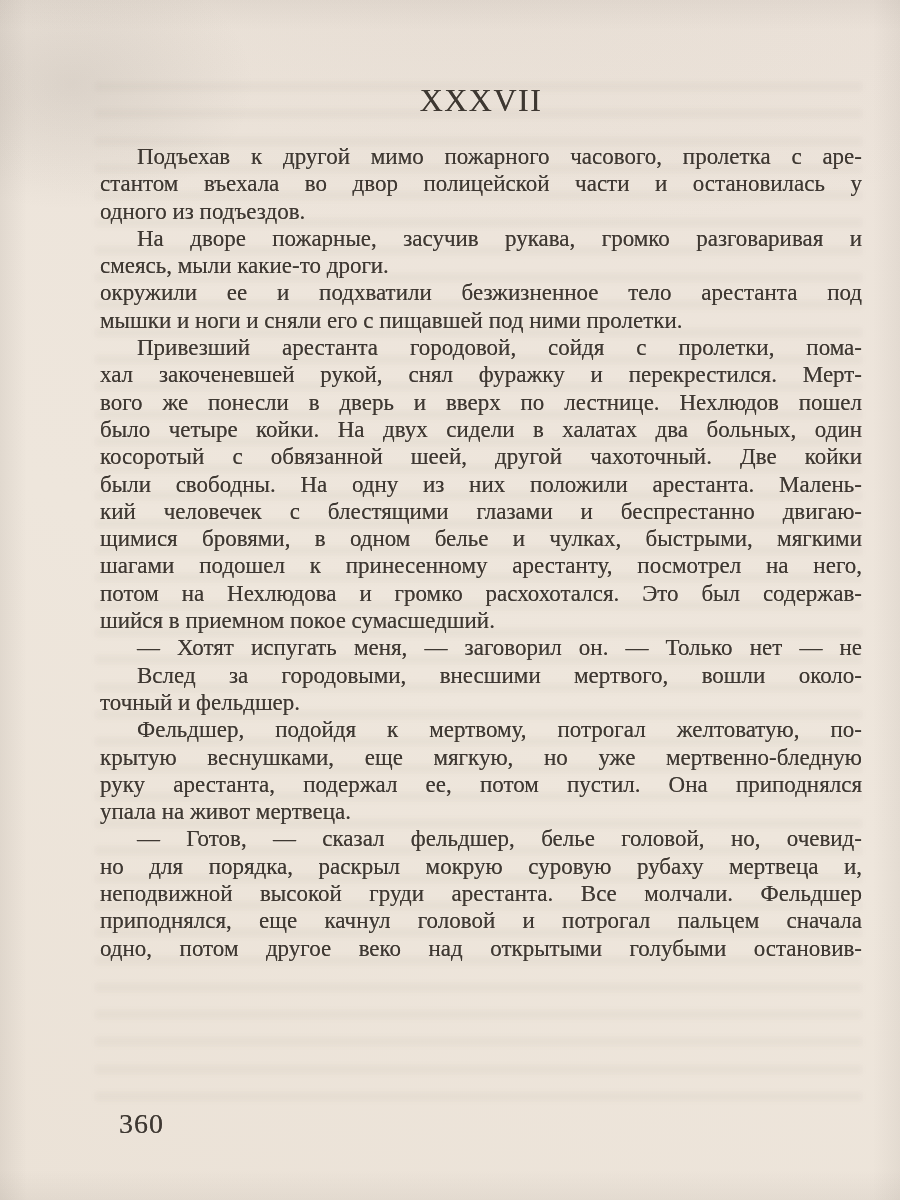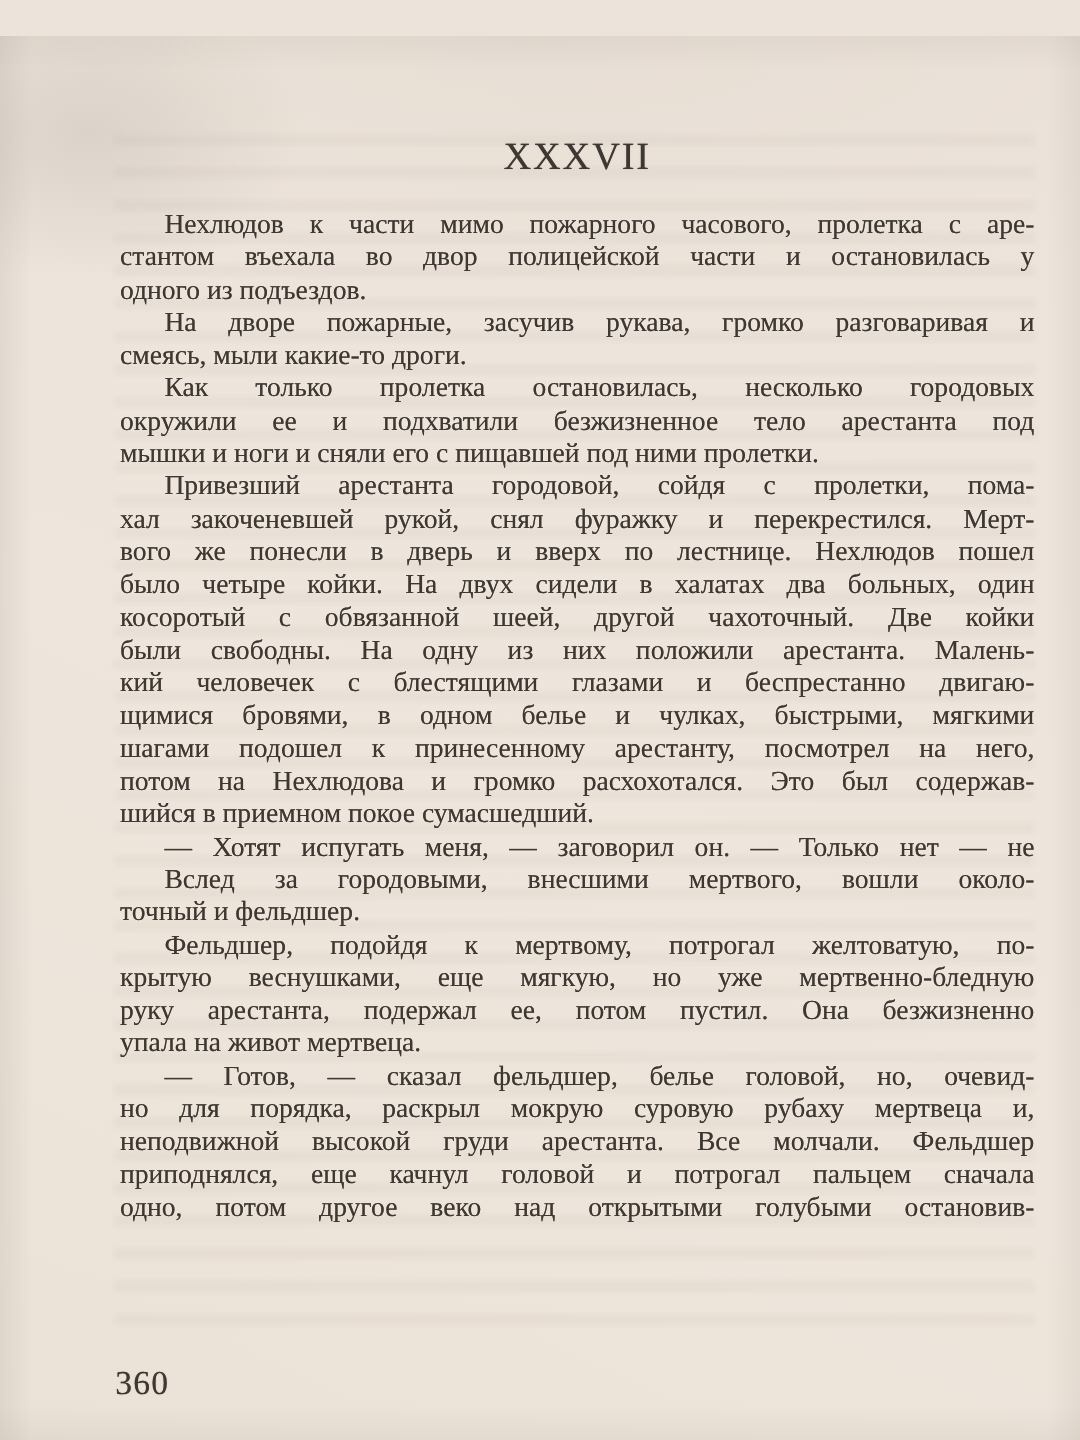--- a/index.html
+++ b/index.html
@@ -20,21 +20,20 @@
   }
   .page {
     position: absolute;
     inset: 0;
     background:
       radial-gradient(ellipse 260px 180px at 8% 7%, rgba(120,112,104,0.14), rgba(120,112,104,0) 70%),
       radial-gradient(ellipse 900px 300px at 50% 0%, rgba(150,135,120,0.06), rgba(150,135,120,0) 80%),
       linear-gradient(90deg, rgba(110,100,92,0.10) 0, rgba(110,100,92,0) 3%, rgba(110,100,92,0) 97%, rgba(110,100,92,0.08) 100%),
       linear-gradient(180deg, rgba(110,100,92,0.07) 0, rgba(110,100,92,0) 2.5%, rgba(110,100,92,0) 97.5%, rgba(110,100,92,0.07) 100%),
       linear-gradient(25deg, #ebe2d7 0%, #eee6dc 45%, #ece3da 100%);
-    margin-top: 30px;
   }
   
   .ghost {
     position: absolute;
     left: 95px;
     right: 38px;
     top: 82px;
     bottom: 95px;
     background: repeating-linear-gradient(
       180deg,
@@ -75,62 +74,61 @@
   }
   .line.last {
     text-align: left;
     text-align-last: left;
   }
   .line.first {
     text-indent: 37px;
   }
   .pagenum {
     position: absolute;
-    left: 96px;
+    left: 119px;
     top: 1108px;
     font-size: 28px;
     letter-spacing: 1px;
     color: var(--ink);
     text-shadow: 0 0 0.6px rgba(62,56,50,0.7);
   }
 </style>
 </head>
 <body>
 
 <div class="page">
   <div class="ghost"></div>
 
   <div class="heading">XXXVII</div>
 
   <div class="text-block">
-      <div class="line first just">Нехлюдов к части мимо пожарного часового, пролетка с аре-</div>
+      <div class="line first just">Подъехав к другой мимо пожарного часового, пролетка с аре-</div>
       <div class="line just">стантом въехала во двор полицейской части и остановилась у</div>
       <div class="line last">одного из подъездов.</div>
       <div class="line first just">На дворе пожарные, засучив рукава, громко разговаривая и</div>
       <div class="line last">смеясь, мыли какие-то дроги.</div>
-      <div class="line first just">Как только пролетка остановилась, несколько городовых</div>
       <div class="line just">окружили ее и подхватили безжизненное тело арестанта под</div>
       <div class="line last">мышки и ноги и сняли его с пищавшей под ними пролетки.</div>
       <div class="line first just">Привезший арестанта городовой, сойдя с пролетки, пома-</div>
       <div class="line just">хал закоченевшей рукой, снял фуражку и перекрестился. Мерт-</div>
       <div class="line just">вого же понесли в дверь и вверх по лестнице. Нехлюдов пошел</div>
       <div class="line just">было четыре койки. На двух сидели в халатах два больных, один</div>
       <div class="line just">косоротый с обвязанной шеей, другой чахоточный. Две койки</div>
       <div class="line just">были свободны. На одну из них положили арестанта. Малень-</div>
       <div class="line just">кий человечек с блестящими глазами и беспрестанно двигаю-</div>
       <div class="line just">щимися бровями, в одном белье и чулках, быстрыми, мягкими</div>
       <div class="line just">шагами подошел к принесенному арестанту, посмотрел на него,</div>
       <div class="line just">потом на Нехлюдова и громко расхохотался. Это был содержав-</div>
       <div class="line last">шийся в приемном покое сумасшедший.</div>
       <div class="line first just">— Хотят испугать меня, — заговорил он. — Только нет — не</div>
       <div class="line first just">Вслед за городовыми, внесшими мертвого, вошли около-</div>
       <div class="line last">точный и фельдшер.</div>
       <div class="line first just">Фельдшер, подойдя к мертвому, потрогал желтоватую, по-</div>
       <div class="line just">крытую веснушками, еще мягкую, но уже мертвенно-бледную</div>
-      <div class="line just">руку арестанта, подержал ее, потом пустил. Она безжизненно</div>
+      <div class="line just">руку арестанта, подержал ее, потом пустил. Она приподнялся</div>
       <div class="line last">упала на живот мертвеца.</div>
       <div class="line first just">— Готов, — сказал фельдшер, белье головой, но, очевид-</div>
       <div class="line just">но для порядка, раскрыл мокрую суровую рубаху мертвеца и,</div>
       <div class="line just">неподвижной высокой груди арестанта. Все молчали. Фельдшер</div>
       <div class="line just">приподнялся, еще качнул головой и потрогал пальцем сначала</div>
       <div class="line just">одно, потом другое веко над открытыми голубыми остановив-</div>
     </div>
 
   <div class="pagenum">360</div>
 </div>

